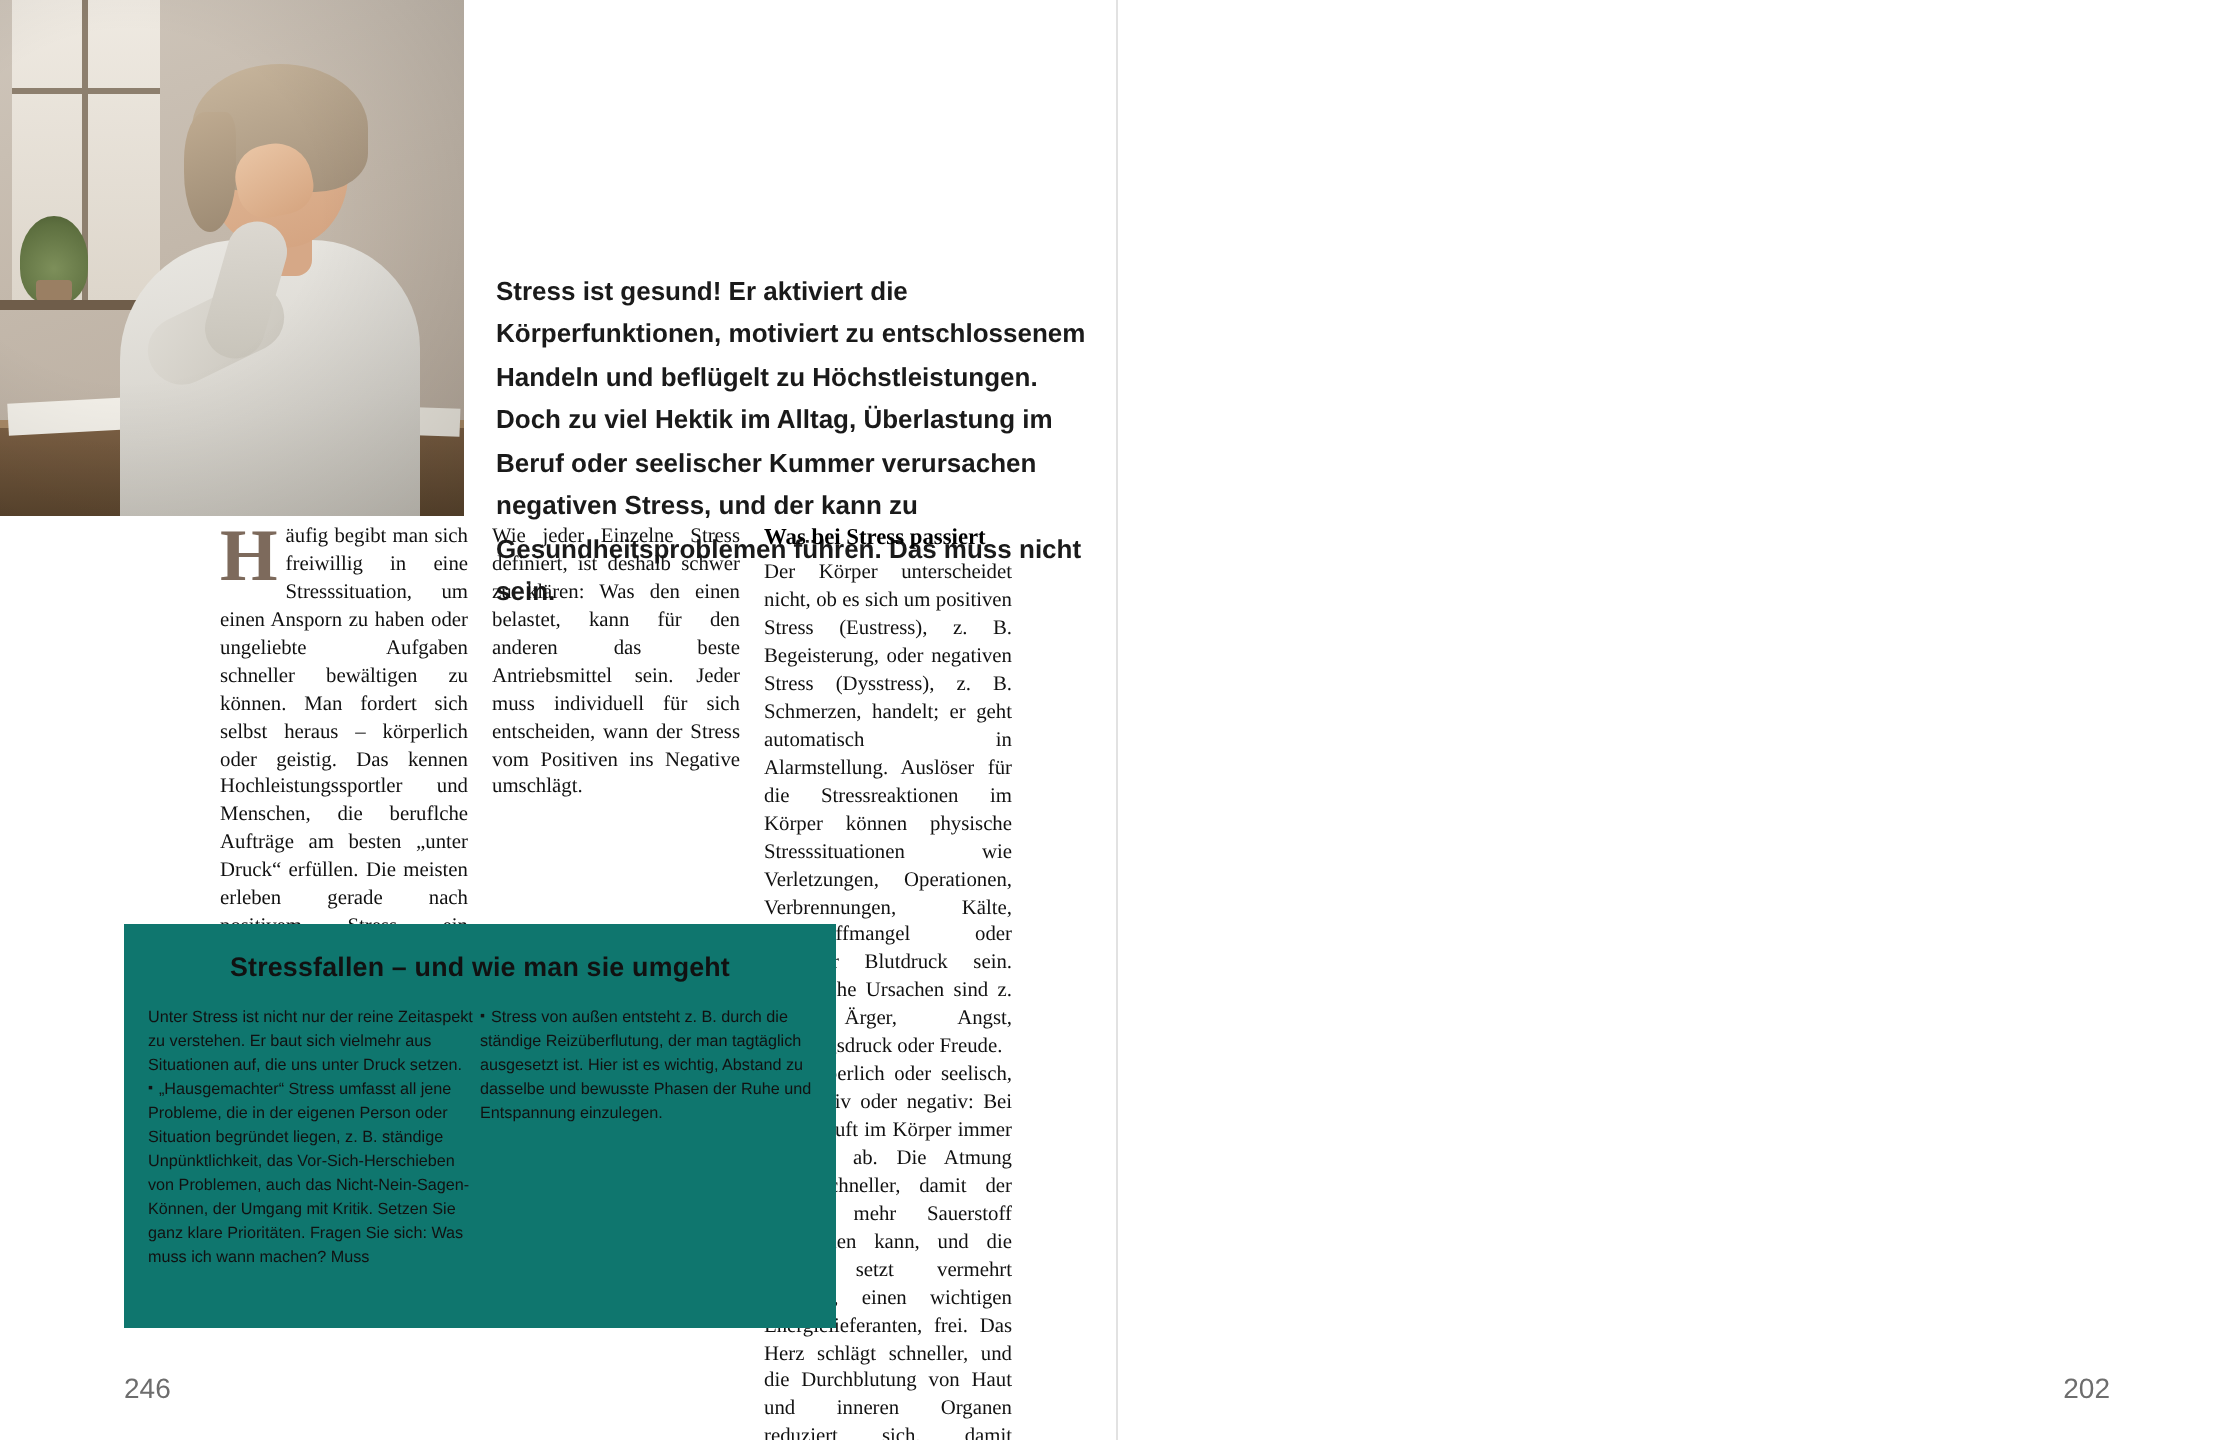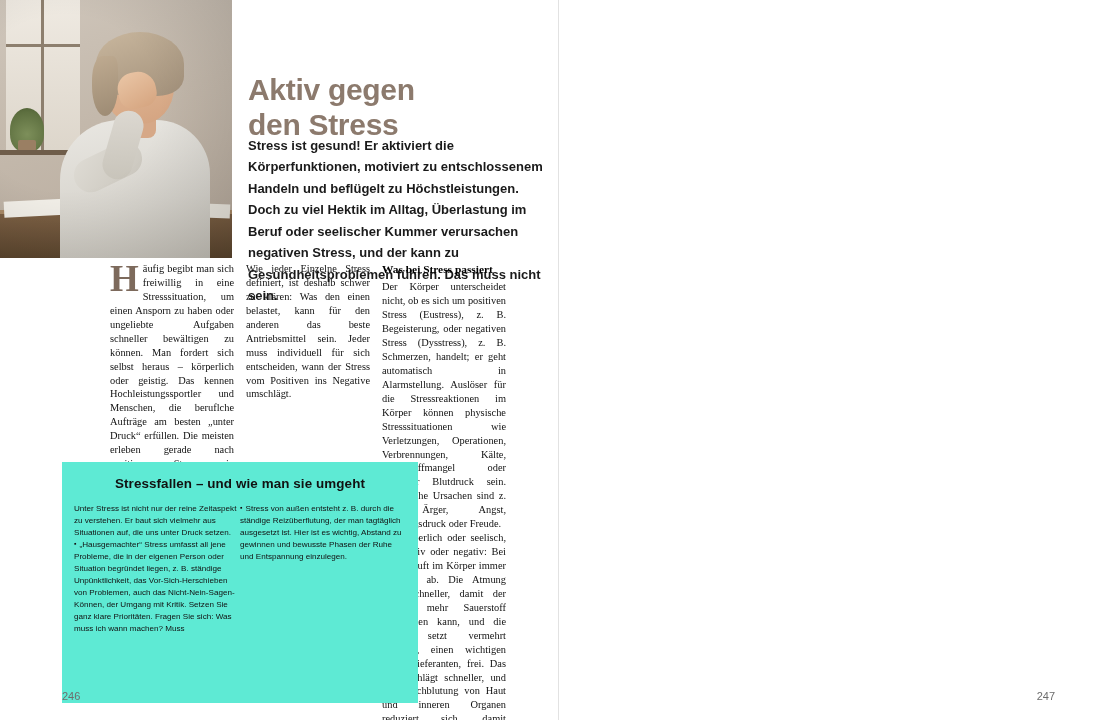--- a/index.html
+++ b/index.html
@@ -101,40 +101,40 @@
     margin:2px 4px 0 0;
   }
 
   
   #lcol1{left:110px;top:262px;width:124px;}
   #lcol2{left:246px;top:262px;width:124px;}
   #lcol3{left:382px;top:262px;width:124px;}
 
   
   .greybox{
-    position:absolute;left:62px;top:462px;width:356px;height:241px;
-    background:#5eead4;
+    position:absolute;left:62px;top:462px;width:356px;height:202px;
+    background:#0f766e;
   }
   .greybox h3{
     margin:0;padding:14px 10px 0 10px;text-align:center;
     font-family:"Liberation Sans", sans-serif;font-weight:bold;font-size:13.4px;color:#111;
     letter-spacing:0.1px;
   }
   .greybox .gcols{display:flex;padding:12px 12px 0 12px;}
   .greybox .gcol{
     width:50%;font-family:"Liberation Sans", sans-serif;
     font-size:8.1px;line-height:1.48;color:#111;
   }
   .greybox .gcol p{margin:0;}
   .bullet::before{content:"\25AA";margin-right:3px;font-size:7px;vertical-align:1px;}
 
   
   .folio{
     position:absolute;bottom:18px;
-    font-family:"Liberation Sans", sans-serif;font-size:11px;color:#6d6d6d;margin-top:20px;
+    font-family:"Liberation Sans", sans-serif;font-size:14px;color:#6d6d6d;margin-top:20px;
   }
   .folio-left{left:62px;}
   .folio-right{right:62px;}
 </style>
 </head>
 <body>
 
 <div class="spread">
 
   <div class="gutter"></div>
@@ -157,24 +157,20 @@
       <div class="ph-armL"></div>
       <div class="ph-neck"></div>
       <div class="ph-head"></div>
       <div class="ph-hair"></div>
       <div class="ph-hair2"></div>
       <div class="ph-forearm"></div>
       <div class="ph-hand"></div>
       <div class="ph-shadow"></div>
     </div>
 
-    <h1 class="headline">
-      <span>Aktiv gegen</span><br>
-      <span>den Stress</span>
-    </h1>
 
     <div class="lede">Stress ist gesund! Er aktiviert die Körperfunktionen, motiviert zu entschlossenem Handeln und beflügelt zu Höchstleistungen. Doch zu viel Hektik im Alltag, Überlastung im Beruf oder seelischer Kummer verursachen negativen Stress, und der kann zu Gesundheitsproblemen führen. Das muss nicht sein.</div>
 
     <div class="col" id="lcol1">
       <p><span class="dropcap">H</span><span>äufig begibt man sich freiwillig in eine Stresssituation, um einen Ansporn zu haben oder ungeliebte Aufgaben schneller bewältigen zu können. Man fordert sich selbst heraus – körperlich oder geistig. Das kennen Hochleistungssportler und Menschen, die beruflche Aufträge am besten „unter Druck“ erfüllen. Die meisten erleben gerade nach positivem Stress ein intensives Gefühl der Befriedigung – bei ihnen stellt sich das Gefühl</span></p>
     </div>
 
     <div class="col" id="lcol2">
       <p>Wie jeder Einzelne Stress definiert, ist deshalb schwer zu klären: Was den einen belastet, kann für den anderen das beste Antriebsmittel sein. Jeder muss individuell für sich entscheiden, wann der Stress vom Positiven ins Negative umschlägt.</p>
     </div>
@@ -186,26 +182,26 @@
     </div>
 
     <div class="greybox">
       <h3>Stressfallen – und wie man sie umgeht</h3>
       <div class="gcols">
         <div class="gcol">
           <p>Unter Stress ist nicht nur der reine Zeitaspekt zu verstehen. Er baut sich vielmehr aus Situationen auf, die uns unter Druck setzen.</p>
           <p class="bullet">„Hausgemachter“ Stress umfasst all jene Probleme, die in der eigenen Person oder Situation begründet liegen, z. B. ständige Unpünktlichkeit, das Vor-Sich-Herschieben von Problemen, auch das Nicht-Nein-Sagen-Können, der Umgang mit Kritik. Setzen Sie ganz klare Prioritäten. Fragen Sie sich: Was muss ich wann machen? Muss</p>
         </div>
         <div class="gcol">
-          <p class="bullet">Stress von außen entsteht z. B. durch die ständige Reizüberflutung, der man tagtäglich ausgesetzt ist. Hier ist es wichtig, Abstand zu gewinnen und bewusste Phasen der Ruhe und Entspannung einzulegen.</p>
+          <p class="bullet">Stress von außen entsteht z. B. durch die ständige Reizüberflutung, der man tagtäglich ausgesetzt ist. Hier ist es wichtig, Abstand zu dasselbe und bewusste Phasen der Ruhe und Entspannung einzulegen.</p>
         </div>
       </div>
     </div>
 
     <div class="folio folio-left">246</div>
   </div>
 
   <div class="page page-right">
 
-    <div class="folio folio-right">247</div>
+    <div class="folio folio-right">202</div>
   </div>
 
 </div>
 
 </body></html>

